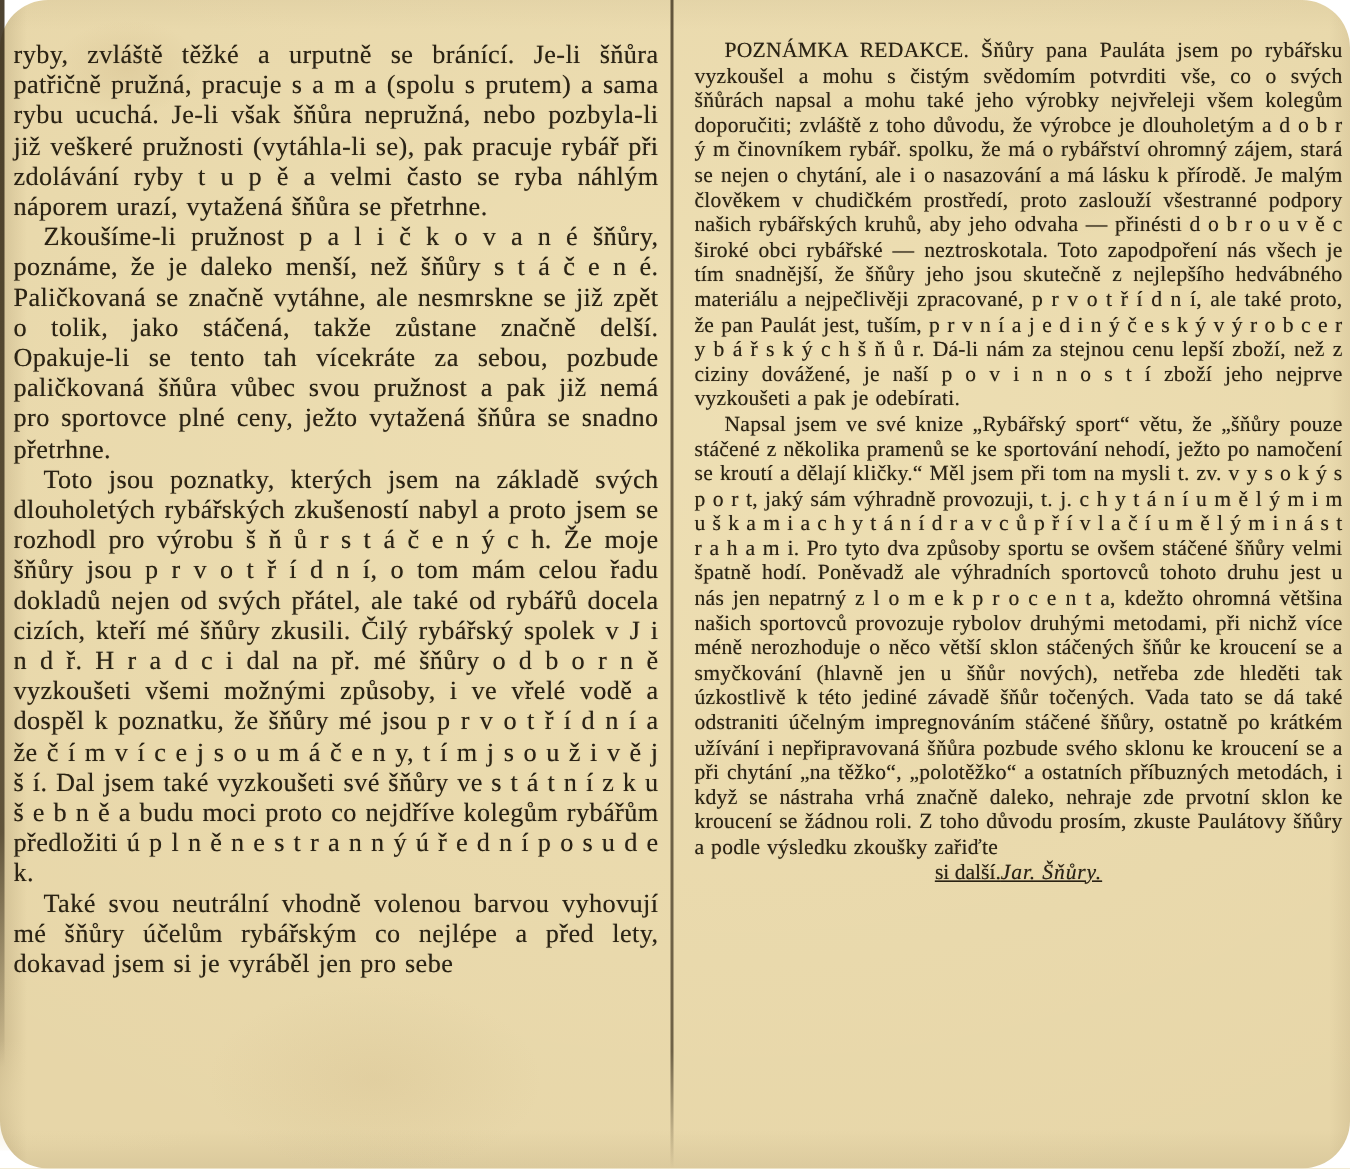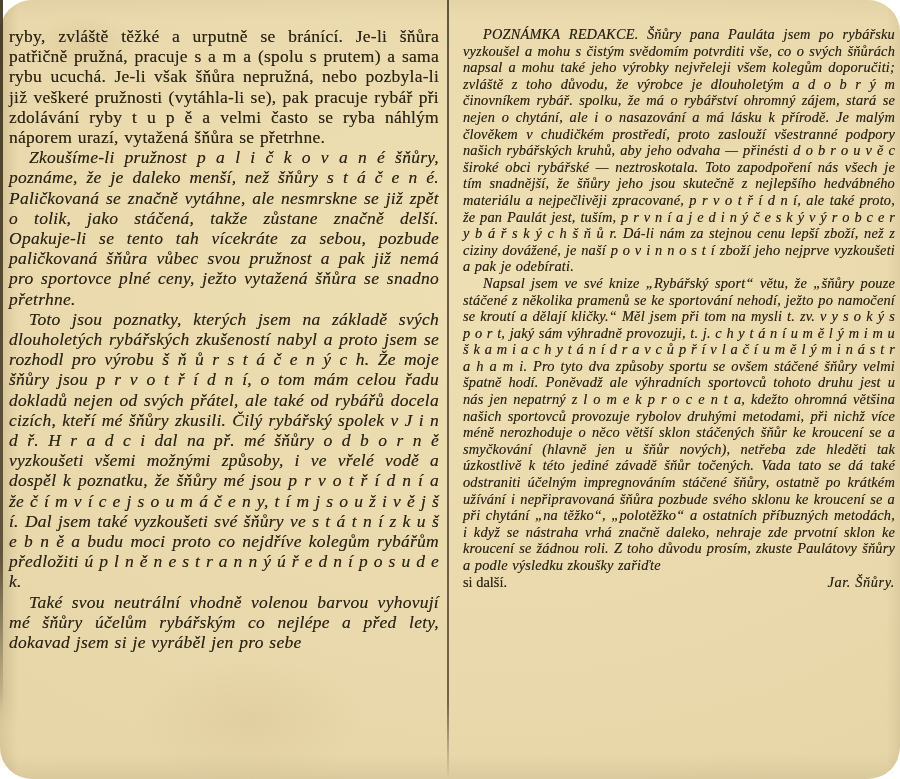--- a/index.html
+++ b/index.html
@@ -64,27 +64,28 @@
     letter-spacing: 0.015em;
     word-spacing: 0.06em;
   }
   .note-text p {
     margin: 0;
     font-size: 14.4px;
     line-height: 16.6px;
     letter-spacing: 0.012em;
     word-spacing: 0.05em;
   }
-  p.indent { text-indent: 20px; font-style: italic; }
+  p.indent { text-indent: 20px; }
   .signature-row {
     display: flex;
-    justify-content: space-between;
+    justify-content: center;
     align-items: baseline;
     font-size: 14.4px;
     line-height: 16.6px;
+    text-decoration: underline;
   }
   .signature-row .sig {
     font-style: italic;
     letter-spacing: 0.04em;
   }
   .fade-patch {
     position: absolute;
     left: 0; top: 692px;
     width: 160px; height: 75px;
     pointer-events: none;

